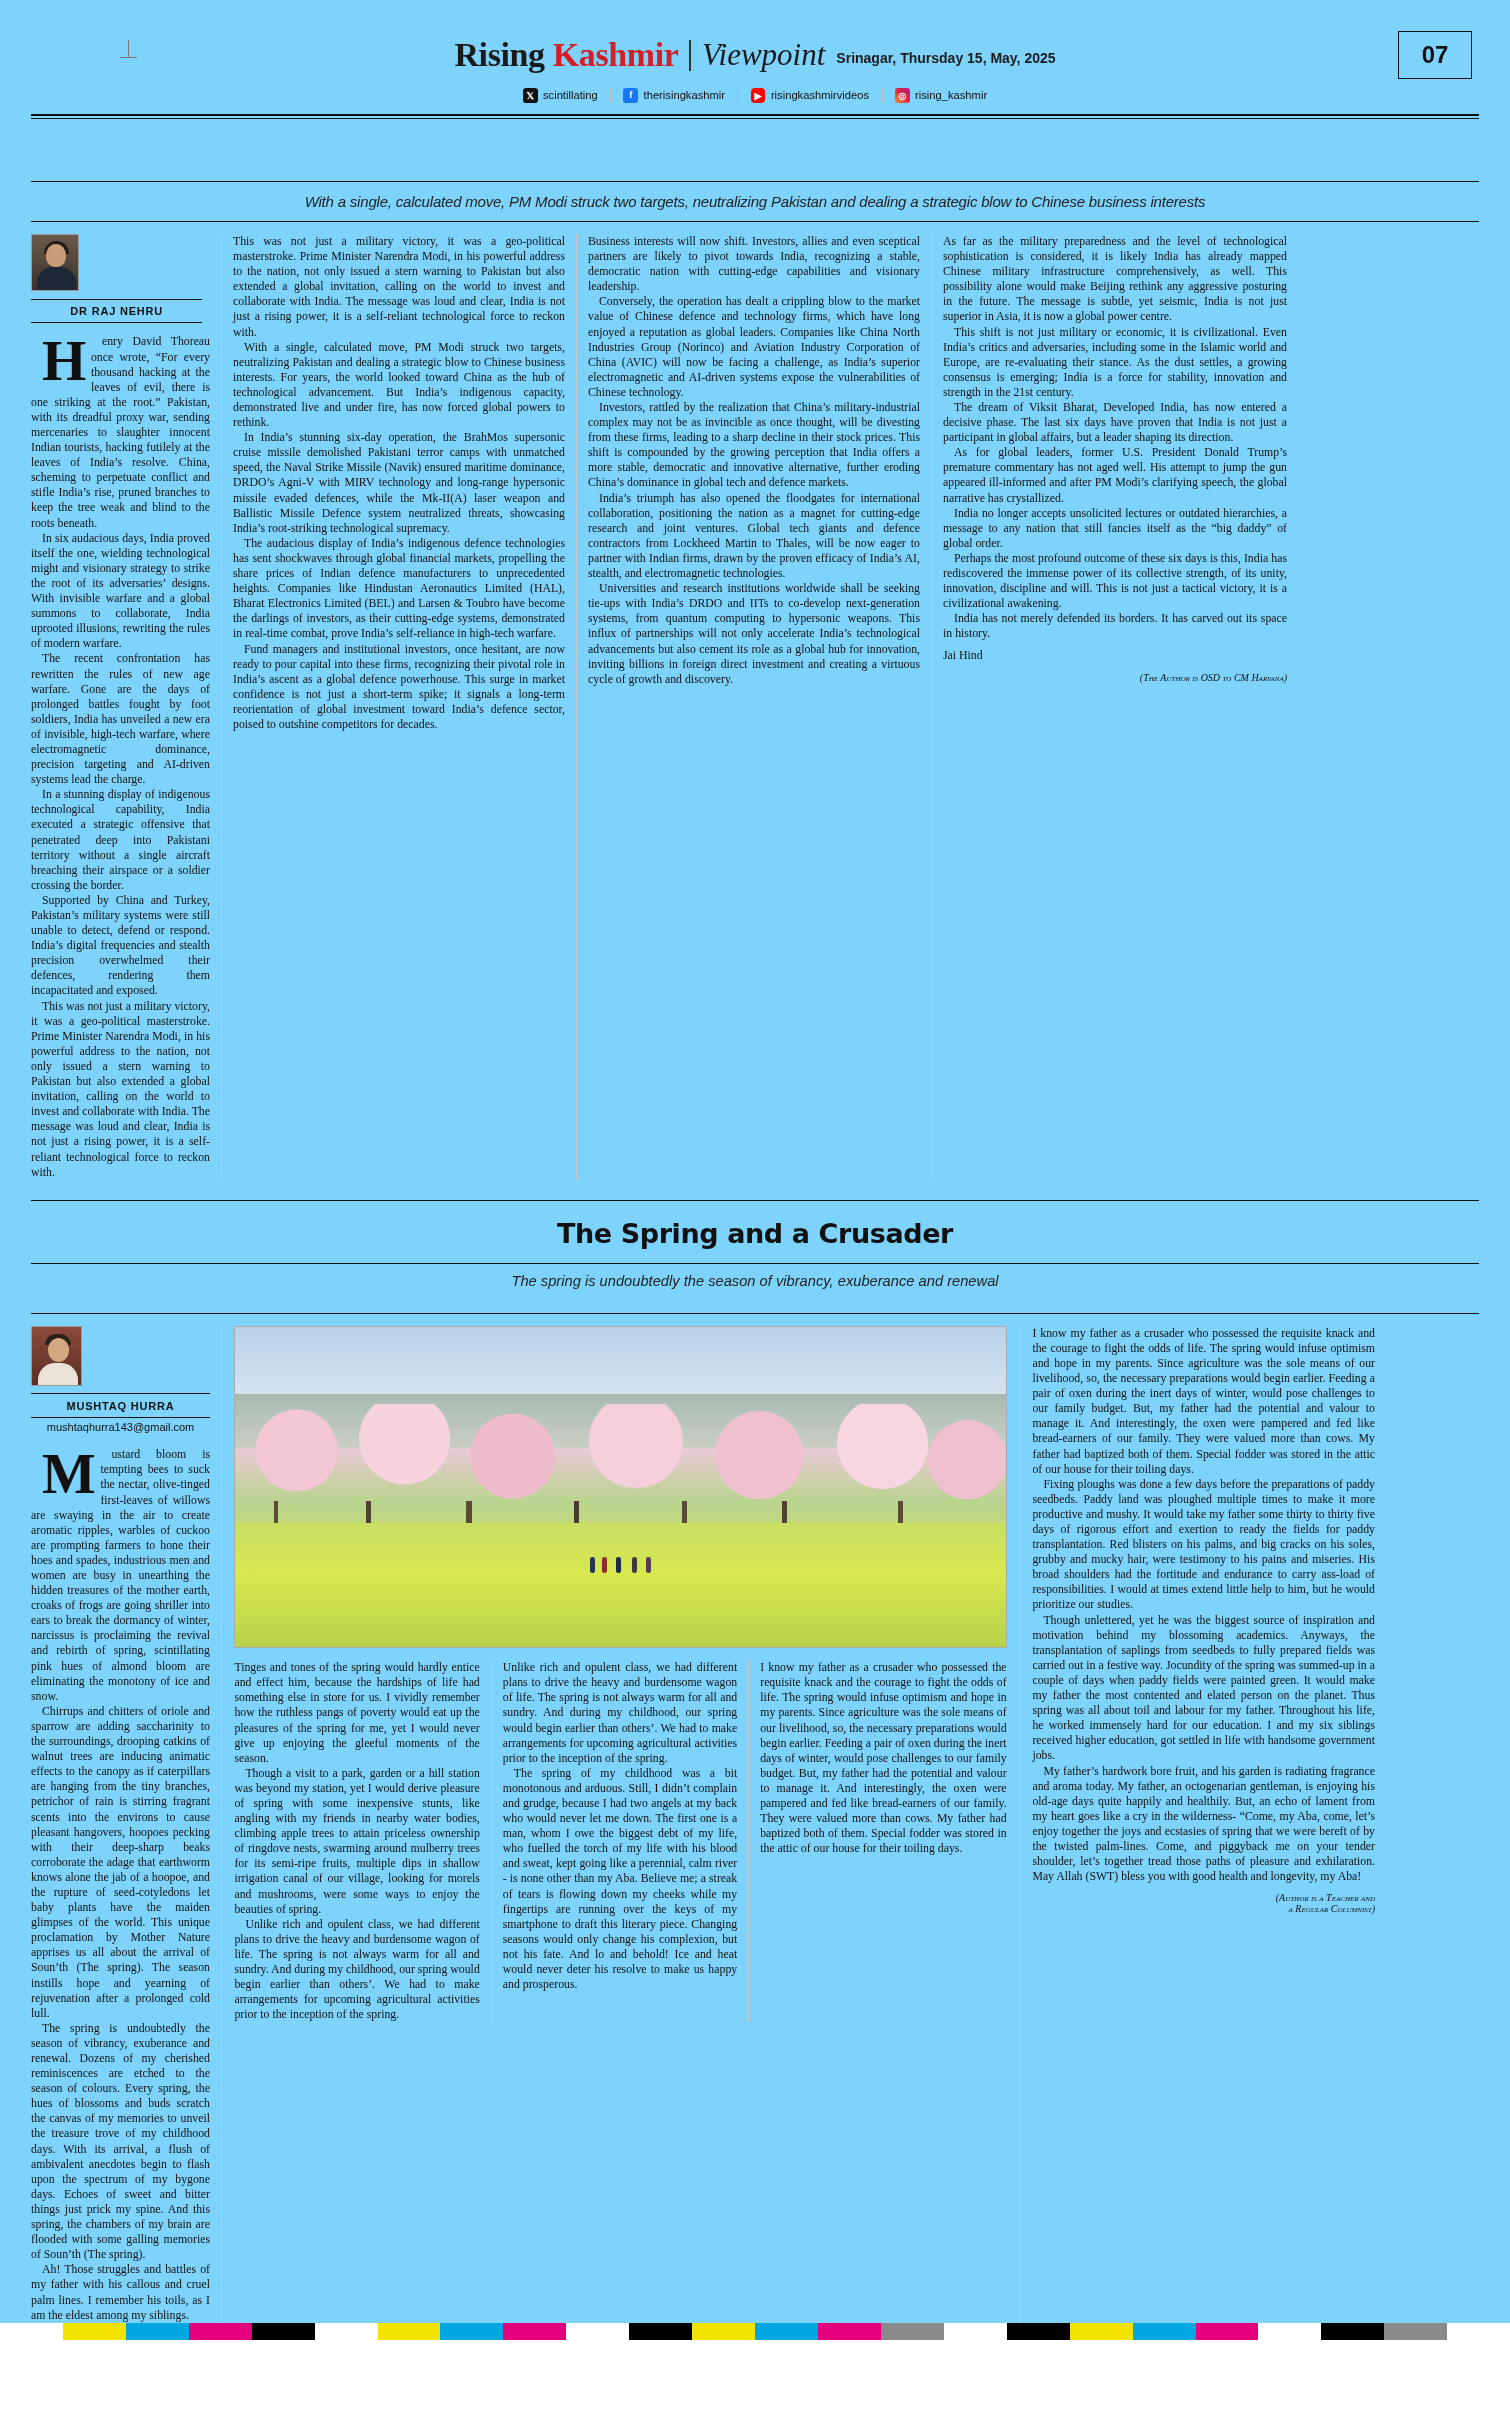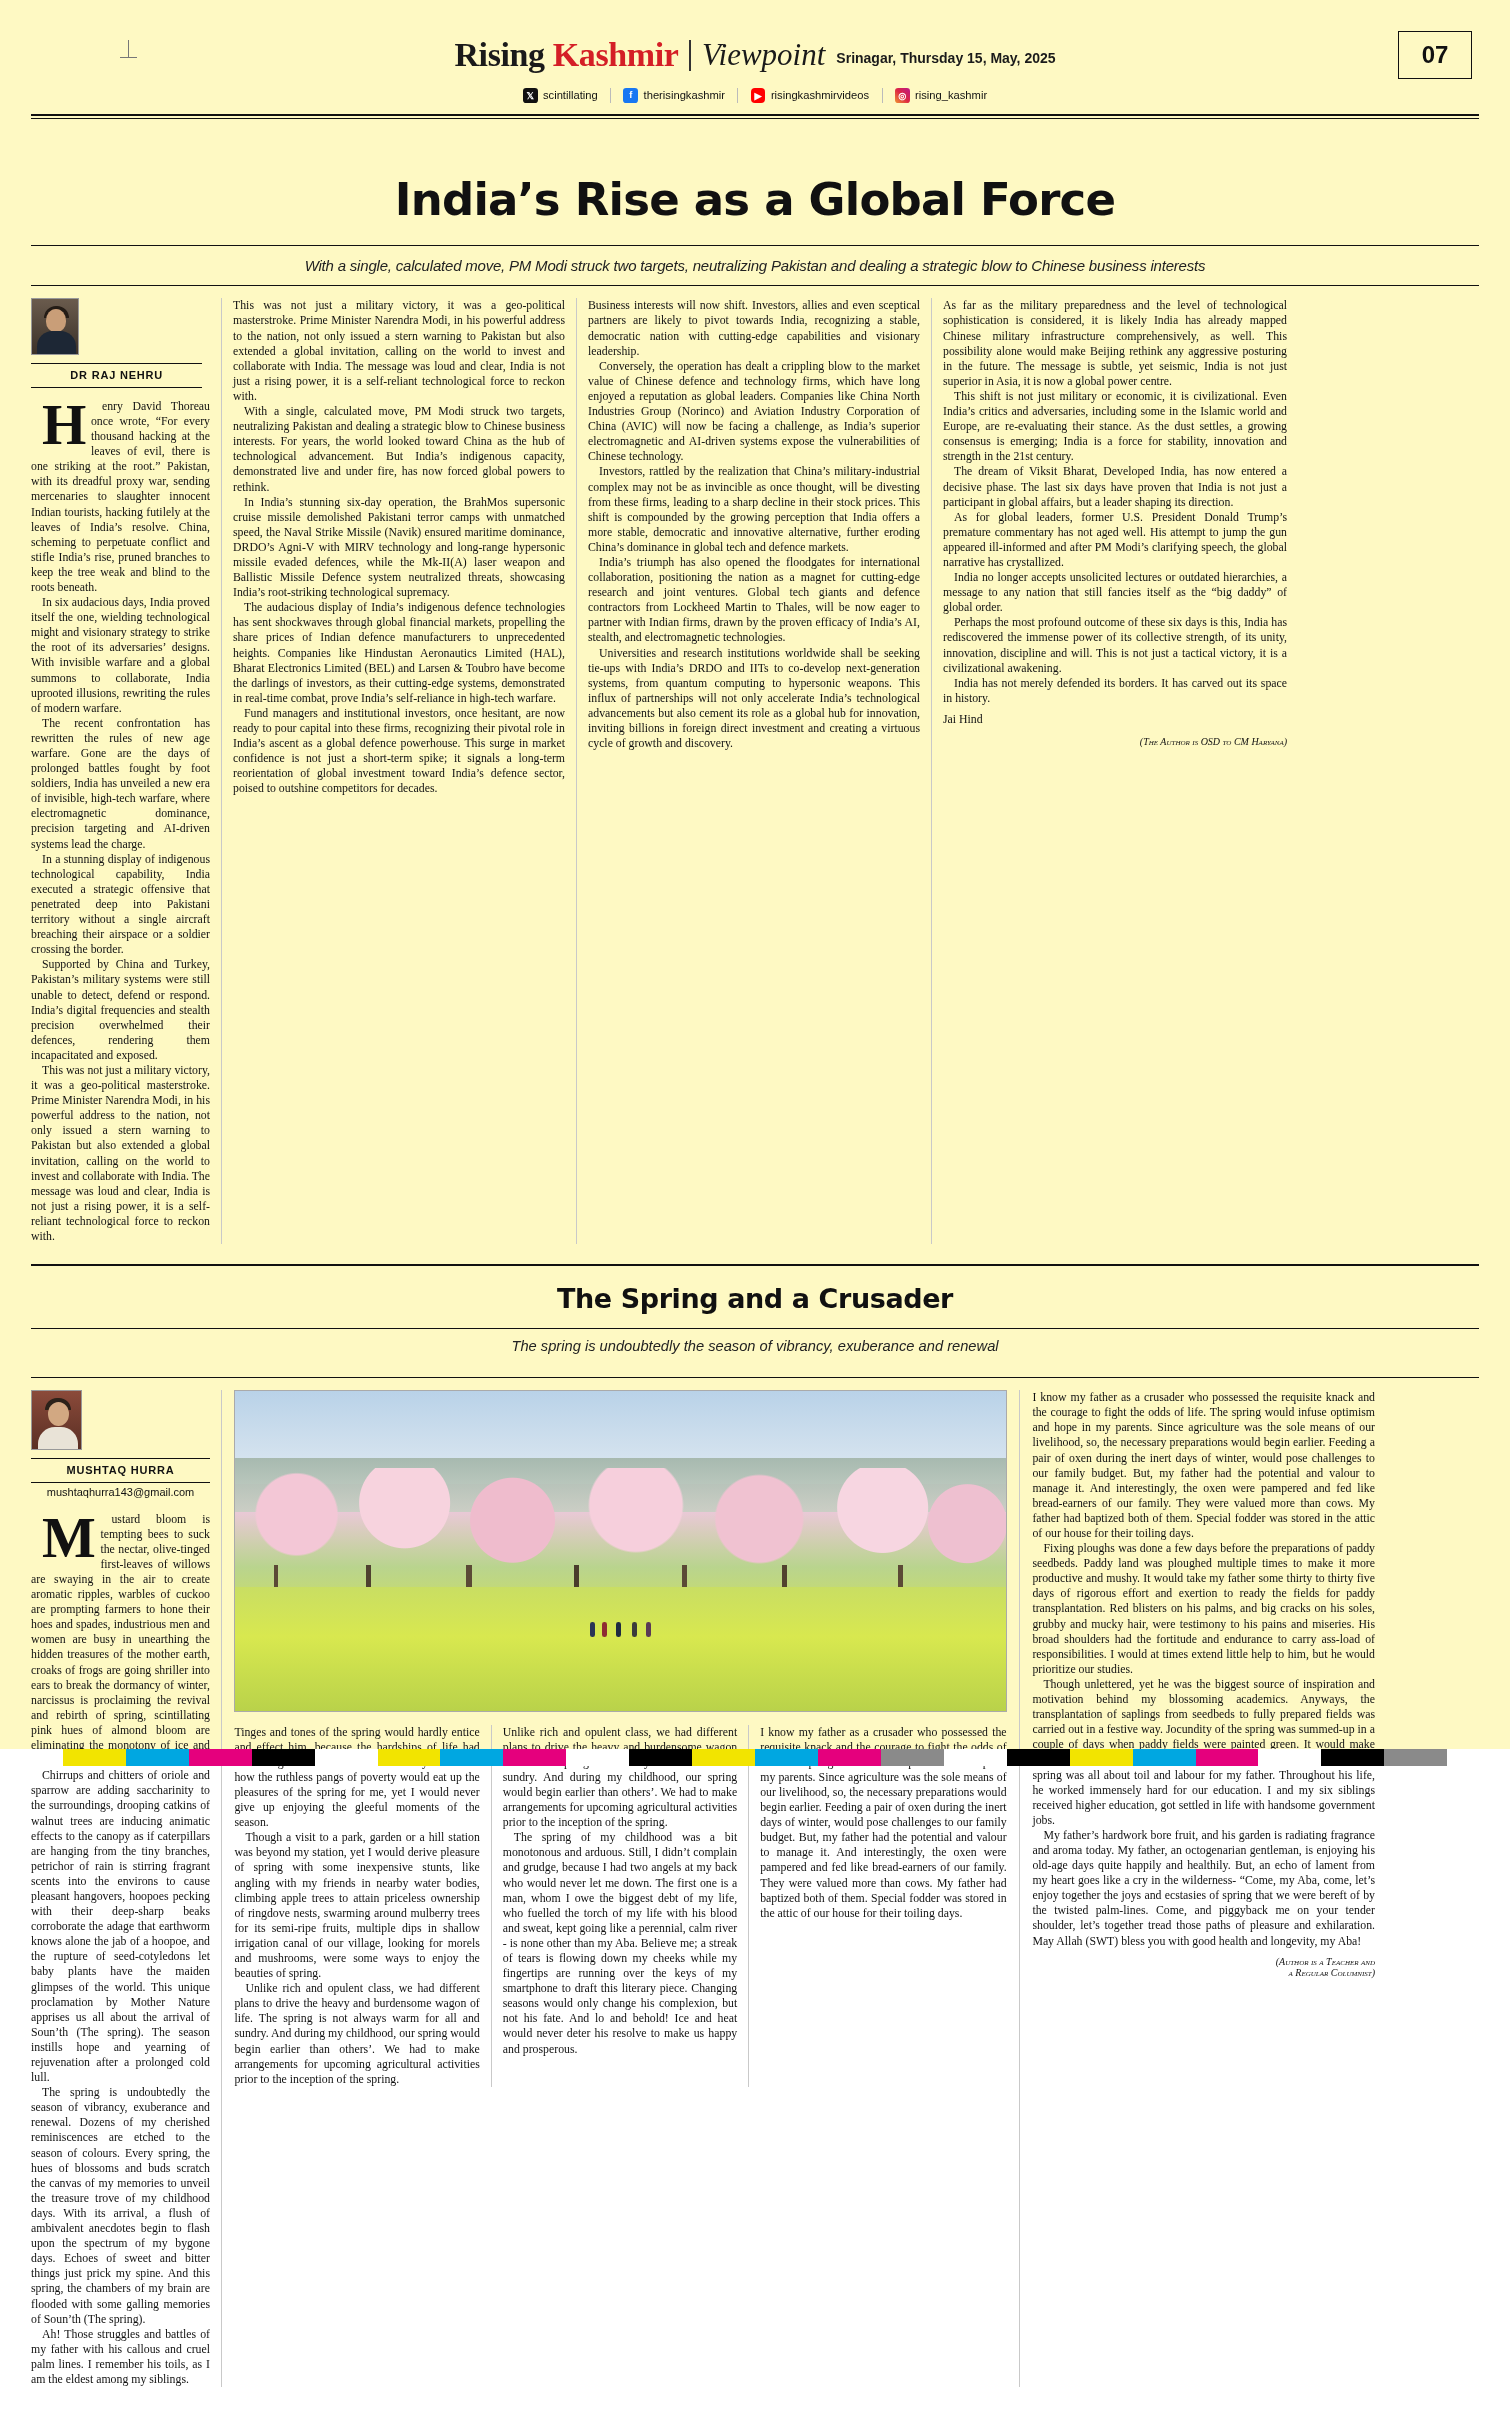--- a/index.html
+++ b/index.html
@@ -5,24 +5,24 @@
   * { box-sizing: border-box; }
   html, body { margin:0; padding:0; }
   body {
     width:1510px; height:2426px;
     background:#ffffff;
     font-family:"Liberation Serif", serif;
     color:#111;
     position:relative;
   }
   .page {
-    width:1510px; height:1766px;
+    width:1510px; height:2340px;
     position:relative;
     padding:0;
-    background:#fef9c3;
+    background:#7dd3fc;
   }
 
   
   .masthead {
     position:relative;
     padding:36px 0 0 0;
     height:147px;
   }
   .mast-row {
     display:flex; align-items:center; justify-content:center;
@@ -328,21 +328,20 @@
         <span>rising_kashmir</span>
       </div>
     </div>
 
     <div class="rule-thick"></div>
     <div class="rule-thin"></div>
   </div>
 
   <div class="art1">
     <div class="headline1">
-      <span class="l2">India’s Rise as a Global Force</span>
     </div>
     <div class="sub-rule"></div>
     <div class="standfirst">With a single, calculated move, PM Modi struck two targets, neutralizing Pakistan and dealing a strategic blow to Chinese business interests</div>
     <div class="standfirst-rule"></div>
 
     <div class="a1-body">
 
       <div class="a1-col col-author">
         <div class="author-box">
           <div class="author-photo">

